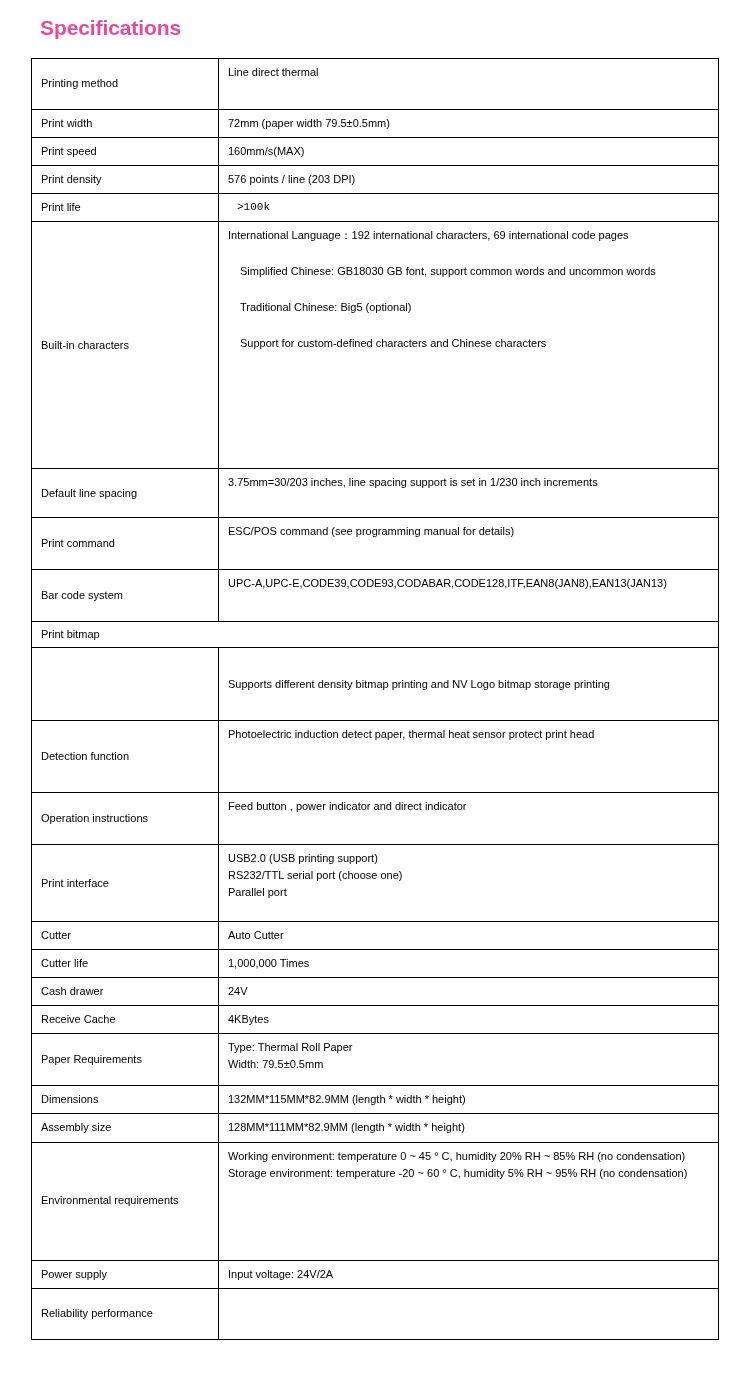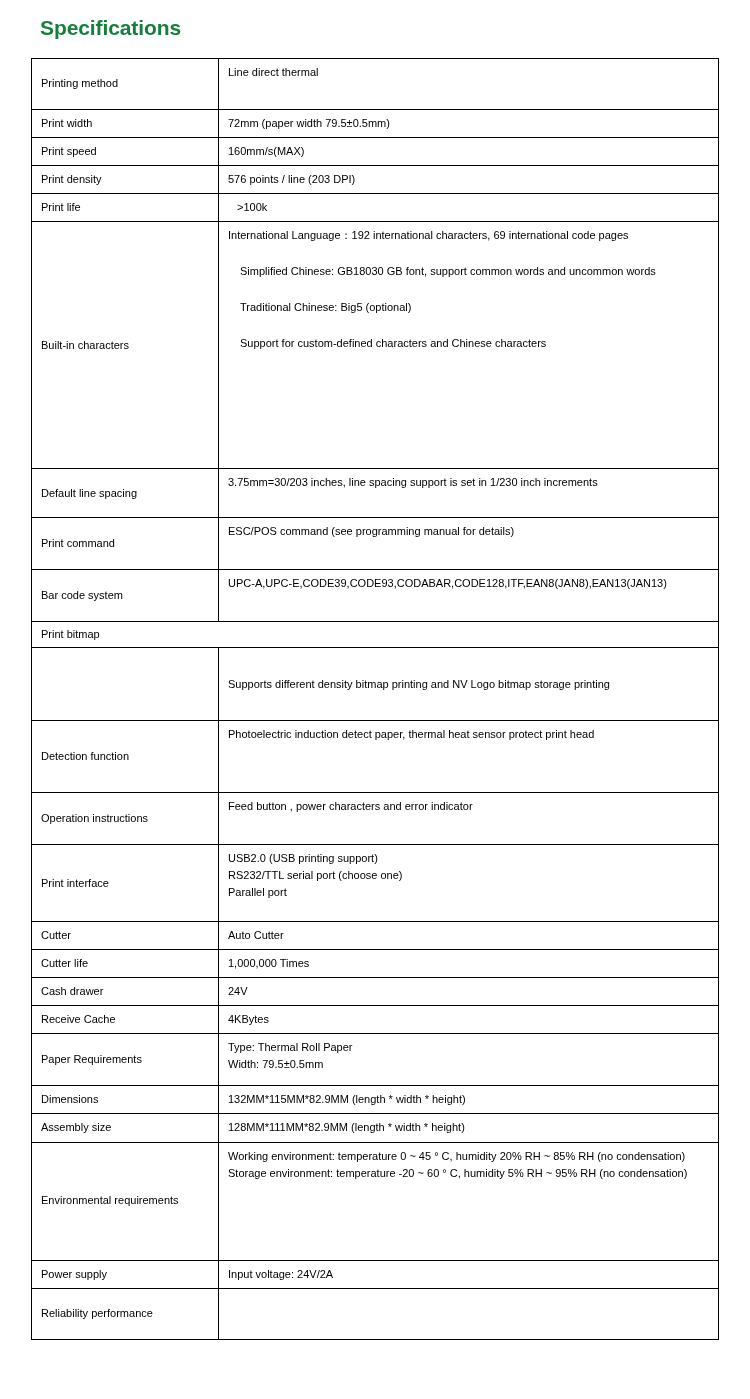--- a/index.html
+++ b/index.html
@@ -21,21 +21,21 @@
     box-sizing: border-box;
   }
   .page-title {
     position: absolute;
     left: 40px;
     top: 17px;
     font-size: 21px;
     font-weight: bold;
     letter-spacing: -0.1px;
     line-height: 1;
-    color: #15803d;
+    color: #ec4899;
   }
   .spec-table {
     position: absolute;
     left: 31px;
     top: 58px;
     width: 687px;
     border-collapse: collapse;
     table-layout: fixed;
   }
   .spec-table col.c-label { width: 187px; }
@@ -73,20 +73,21 @@
   }
   .value p {
     margin: 0;
   }
   .value p.gap {
     margin-top: 19px;
     margin-left: 12px;
   }
   .indent {
     padding-left: 9px;
+    font-family: Liberation Mono, monospace;
   }
 </style>
 </head>
 <body>
 
 <div class="page">
 
   <div class="page-title">Specifications</div>
 
   <table class="spec-table">
@@ -163,21 +164,21 @@
         </tr>
         <tr style="height: 72px;">
           <td class="label">Detection function</td>
           <td class="value just">
             <p>Photoelectric induction detect paper, thermal heat sensor protect print head</p>
           </td>
         </tr>
         <tr style="height: 52px;">
           <td class="label">Operation instructions</td>
           <td class="value">
-            <p>Feed button , power characters and error indicator</p>
+            <p>Feed button , power indicator and direct indicator</p>
           </td>
         </tr>
         <tr style="height: 77px;">
           <td class="label">Print interface</td>
           <td class="value">
             <p>USB2.0 (USB printing support)</p>
             <p>RS232/TTL serial port (choose one)</p>
             <p>Parallel port</p>
           </td>
         </tr>

